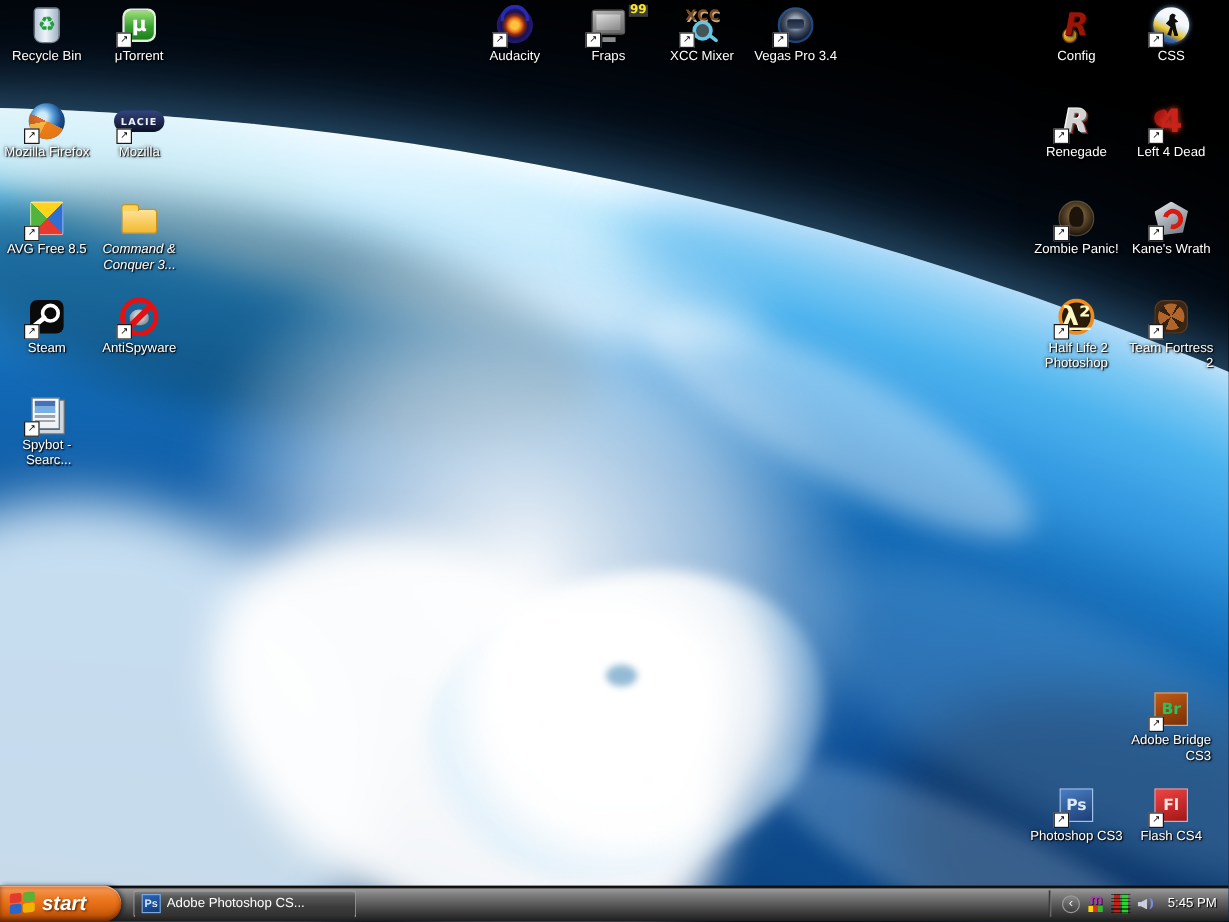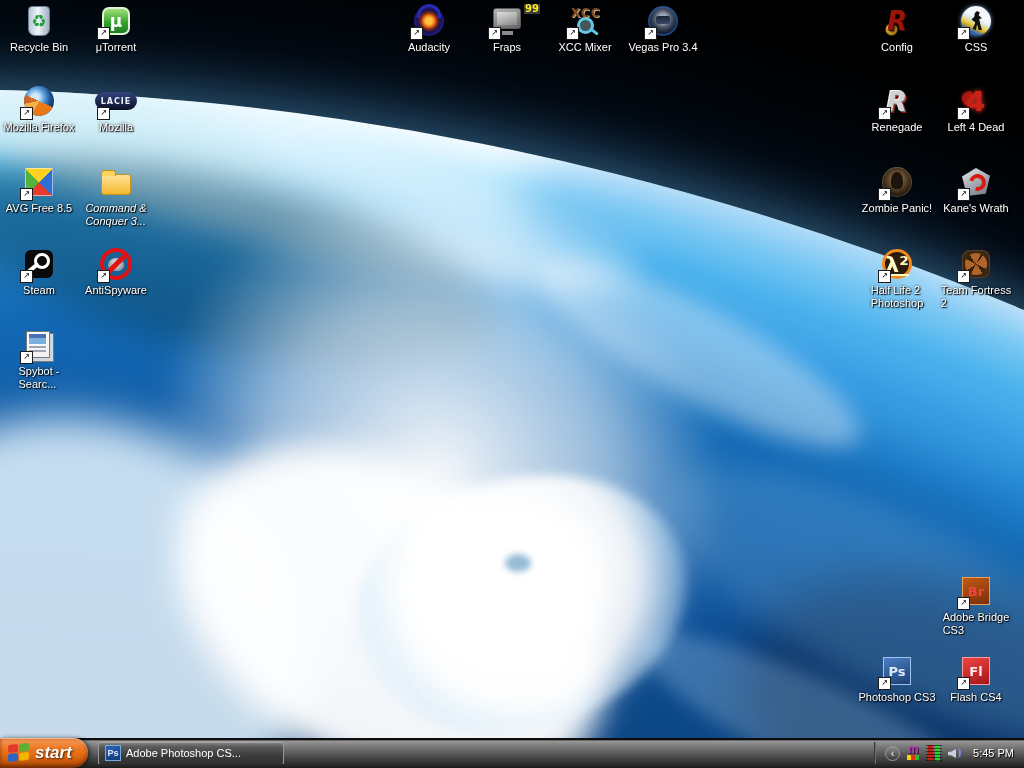--- a/index.html
+++ b/index.html
@@ -33,21 +33,21 @@
 
   
   #icons{position:absolute;left:0;top:0;width:100%;height:100%;z-index:2;}
   .dicon{position:absolute;width:78px;display:flex;flex-direction:column;align-items:center;cursor:default;}
   .ic{position:relative;width:34px;height:34px;display:flex;align-items:center;justify-content:center;}
   .ic::before,.ic::after{content:"";position:absolute;}
   .glyph{position:relative;z-index:2;font-family:"DejaVu Sans",sans-serif;}
   .badge{position:absolute;left:-2px;bottom:-2px;z-index:5;width:11px;height:11px;background:#fff;
     border:1px solid #1a1a1a;color:#000;font-size:8px;line-height:10px;text-align:center;
     font-family:"DejaVu Sans",sans-serif;}
-  .lbl{margin-top:3px;text-align:left;font-size:11px;line-height:13px;color:#fff;
+  .lbl{margin-top:3px;text-align:right;font-size:11px;line-height:13px;color:#fff;
     text-shadow:1px 1px 1px #000,0 0 3px rgba(0,0,0,.95);}
   .lbl span{display:block;}
 
   .ic.recycle-bin::before{left:6px;right:6px;top:2px;bottom:2px;
     background:linear-gradient(90deg,#b9c6d4,#eef4fa 45%,#9fb0c0);
     border:1px solid #6f7e8d;border-radius:4px 4px 7px 7px;}
   .ic.recycle-bin .glyph{color:#1f9e3e;font-size:17px;font-weight:bold;}
 
   .ic.utorrent::before{inset:3px;background:linear-gradient(180deg,#9fe07a,#37a32f 55%,#1f7d1f);
     border-radius:7px;border:2px solid #dff2d8;}
@@ -147,31 +147,31 @@
 
   .ic.hl2dm::before{inset:2px;border-radius:50%;border:3px solid #f28a1e;box-sizing:border-box;
     background:radial-gradient(circle,#2a1c08 0 55%,#18100a 100%);}
   .ic.hl2dm .glyph{color:#fef9c3;font-weight:bold;font-size:22px;text-decoration:underline;}
 
   .ic.tf2::before{inset:3px;border-radius:8px;background:#3a2614;box-shadow:inset 0 0 0 1px #5a3c22;}
   .ic.tf2::after{left:6px;top:6px;width:22px;height:22px;border-radius:50%;
     background:conic-gradient(from 40deg,#b2652a 0 21%,#34220f 21% 29%,#b2652a 29% 46%,#34220f 46% 54%,#b2652a 54% 71%,#34220f 71% 79%,#b2652a 79% 96%,#34220f 96%);}
 
   .ic.bridge::before{inset:3px;background:linear-gradient(160deg,#c05a14,#7a2f06);border:1px solid #e8a25e;}
-  .ic.bridge .glyph{color:#ef4444;font-weight:bold;font-size:13px;}
+  .ic.bridge .glyph{color:#22c55e;font-weight:bold;font-size:13px;}
   .ic.photoshop::before{inset:3px;background:linear-gradient(160deg,#4a7ec2,#1c3e75);border:1px solid #9ec2ee;}
   .ic.photoshop .glyph{color:#dbe9fb;font-weight:bold;font-size:13px;}
   .ic.flash::before{inset:3px;background:linear-gradient(160deg,#ef4444,#a31616);border:1px solid #f99a9a;}
   .ic.flash .glyph{color:#ffe4e4;font-weight:bold;font-size:13px;}
 
   
   #taskbar{position:absolute;left:0;bottom:0;width:1024px;height:30px;z-index:10;
     display:flex;align-items:center;
     background:linear-gradient(180deg,#0d0d0d 0,#0d0d0d 5%,#989898 10%,#7d7d7d 26%,#565656 55%,#333 82%,#1c1c1c 100%);}
-  #startbtn{position:relative;height:30px;width:88px;display:flex;align-items:center;gap:5px;
+  #startbtn{position:relative;height:30px;width:101px;display:flex;align-items:center;gap:5px;
     padding-left:8px;box-sizing:border-box;border-radius:0 15px 15px 0;cursor:pointer;
     background:linear-gradient(180deg,#e8813c 0,#f2904a 14%,#ed7c28 32%,#e76f16 50%,#d96410 66%,#c05408 84%,#8a3a04 100%);
     box-shadow:inset 0 1px 0 rgba(255,255,255,.45),inset 0 -2px 4px rgba(90,30,0,.65),2px 0 4px rgba(0,0,0,.55);}
   #startbtn .stext{font-size:17px;font-weight:bold;font-style:italic;color:#fff;
     text-shadow:1px 1px 2px #4a2000;}
   .taskbtn{margin-left:10px;height:24px;width:186px;display:flex;align-items:center;gap:5px;
     padding:0 6px;box-sizing:border-box;border-radius:3px;cursor:pointer;
     border:1px solid #9a9a9a;border-bottom-color:#2a2a2a;
     background:linear-gradient(180deg,#8a8a8a 0,#5a5a5a 22%,#3c3c3c 62%,#303030 100%);
     box-shadow:inset 0 1px 0 rgba(255,255,255,.3);}

